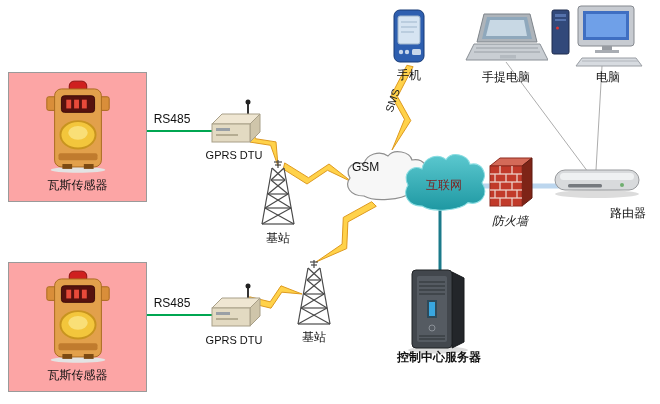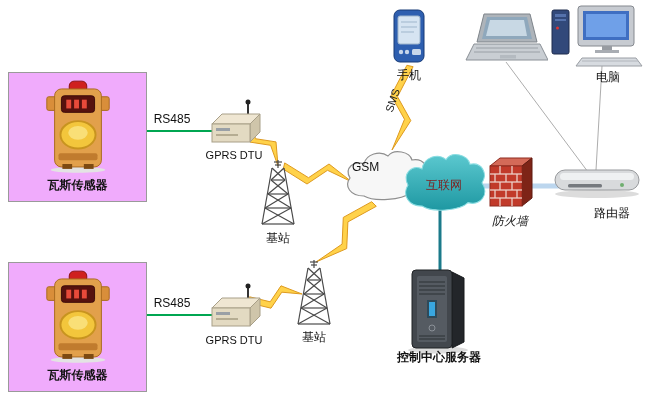--- a/index.html
+++ b/index.html
@@ -2,21 +2,21 @@
 <html><head>
 <meta charset="utf-8">
 <style>
   html,body{margin:0;padding:0;background:#fff;}
   .canvas{position:relative;width:660px;height:404px;background:#ffffff;
           font-family:"Liberation Sans",sans-serif;overflow:hidden;}
   .node{position:absolute;}
   .node svg{display:block;}
   .label{position:absolute;font-size:12px;color:#111;text-align:center;
          line-height:1.2;white-space:nowrap;}
-  .frame{position:absolute;border:1px solid #9a9a9a;background:#f0abfc;font-weight:bold;}
+  .frame{position:absolute;border:1px solid #9a9a9a;background:#fca5a5;}
   .frame .icon-wrap{position:absolute;left:50%;top:6px;transform:translateX(-50%);}
   .frame .box-label{position:absolute;left:0;right:0;bottom:7px;font-size:12px;
                     color:#111;text-align:center;}
   .wires{position:absolute;left:0;top:0;z-index:0;}
   .layer{z-index:1;}
   .sms{transform:rotate(-72deg);transform-origin:center;font-size:11px;color:#222;}
 </style>
 </head>
 <body>
 
@@ -195,20 +195,21 @@
     <svg viewBox="0 0 84 56" width="84" height="56">
       <polygon points="20,2 66,2 73,30 13,30" fill="#aeb4ba" stroke="#7e848a"></polygon>
       <polygon points="23,5 63,5 68,27 18,27" fill="#8fa8bc"></polygon>
       <polygon points="26,8 60,8 63,24 22,24" fill="#c8d8e4"></polygon>
       <polygon points="10,32 76,32 84,48 2,48" fill="#c9ced3" stroke="#8a9096"></polygon>
       <line x1="12" y1="36" x2="74" y2="36" stroke="#9aa0a6"></line>
       <line x1="10" y1="40" x2="76" y2="40" stroke="#9aa0a6"></line>
       <rect x="36" y="43" width="16" height="3.5" fill="#b4bac0"></rect>
     </svg>
   </div>
+  <div class="label layer" style="left:466px;top:70px;width:80px;">手提电脑</div>
 
   <div class="node layer" style="left:548px;top:4px;">
     <svg viewBox="0 0 100 64" width="100" height="64">
       <rect x="4" y="6" width="17" height="44" rx="2" fill="#32497a" stroke="#1e2c4d"></rect>
       <rect x="7" y="10" width="11" height="3" fill="#5572ac"></rect>
       <rect x="7" y="15" width="11" height="2" fill="#5572ac"></rect>
       <circle cx="9.5" cy="24" r="1.5" fill="#d33"></circle>
       <rect x="30" y="2" width="56" height="40" rx="3" fill="#c7cbd1" stroke="#85898f"></rect>
       <rect x="35" y="7" width="46" height="29" fill="#3f6fc2"></rect>
       <rect x="38" y="10" width="40" height="23" fill="#6fa0e8"></rect>
@@ -249,21 +250,21 @@
 
   <div class="node layer" style="left:552px;top:160px;">
     <svg viewBox="0 0 90 40" width="90" height="40">
       <ellipse cx="45" cy="34" rx="42" ry="4" fill="#dcdcdc"></ellipse>
       <rect x="3" y="10" width="84" height="20" rx="10" fill="#d8dadc" stroke="#97999c"></rect>
       <rect x="8" y="13" width="74" height="7" rx="3.5" fill="#eff1f2"></rect>
       <rect x="16" y="24" width="34" height="3.5" rx="1.5" fill="#75797e"></rect>
       <circle cx="70" cy="25" r="2" fill="#6fae6f"></circle>
     </svg>
   </div>
-  <div class="label layer" style="left:582px;top:206px;width:60px;">路由器</div>
+  <div class="label layer" style="left:598px;top:206px;width:60px;">路由器</div>
 
   <div class="node layer" style="left:404px;top:266px;">
     <svg viewBox="0 0 70 88" width="70" height="88">
       <ellipse cx="34" cy="84" rx="30" ry="3.5" fill="#dcdcdc"></ellipse>
       <polygon points="48,6 60,12 60,76 48,82" fill="#23262a" stroke="#16181b"></polygon>
       <rect x="8" y="4" width="40" height="78" rx="4" fill="#42474d" stroke="#1f2225"></rect>
       <rect x="13" y="10" width="30" height="66" rx="2" fill="#555b62"></rect>
       <g stroke="#3a3f44" stroke-width="1.5">
         <line x1="15" y1="16" x2="41" y2="16"></line>
           <line x1="15" y1="20" x2="41" y2="20"></line>

